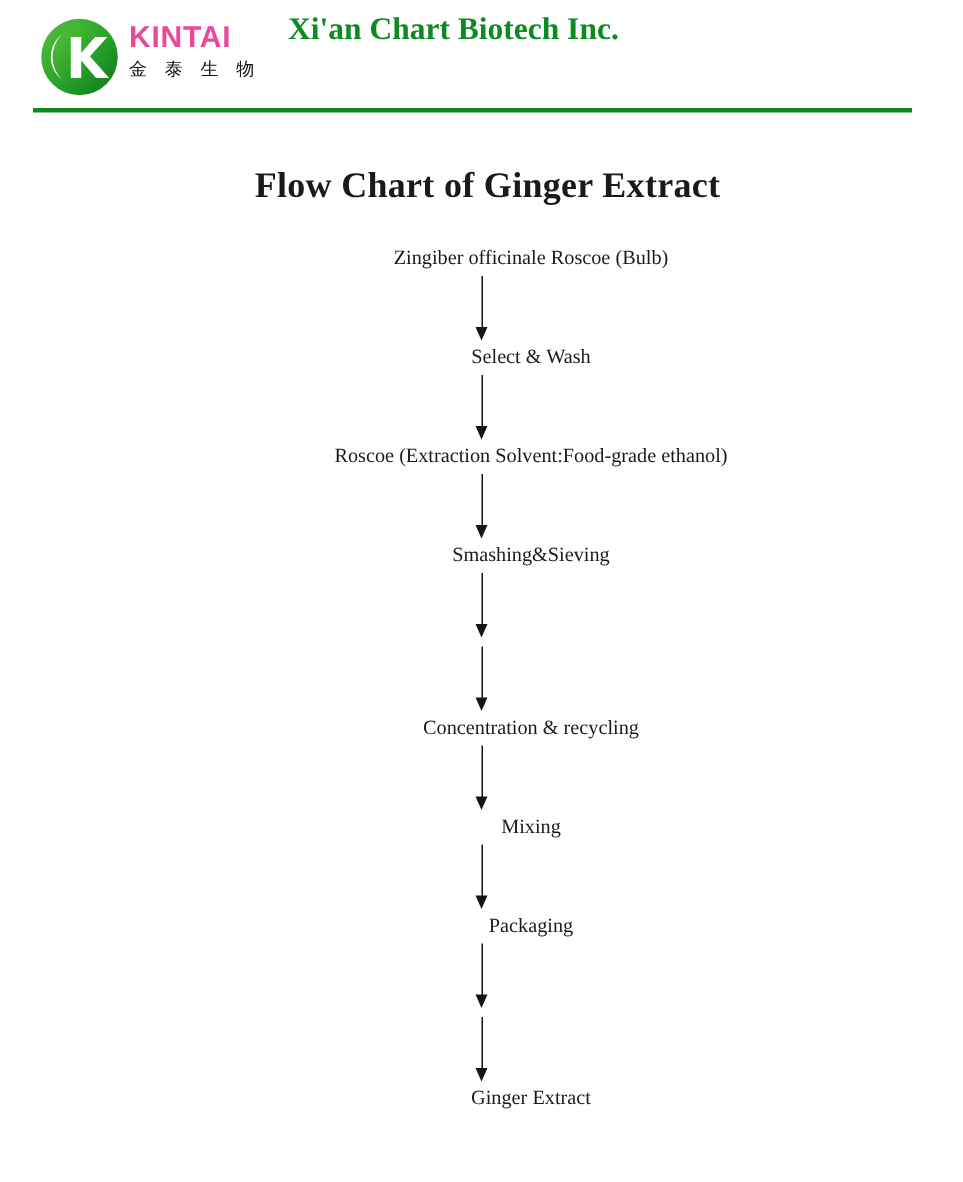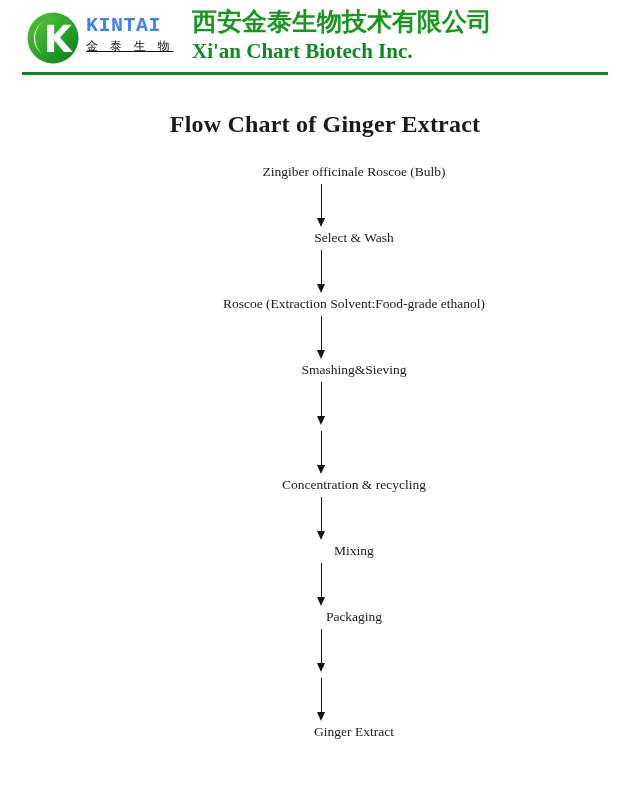--- a/index.html
+++ b/index.html
@@ -36,37 +36,36 @@
     width: 58px;
     height: 58px;
   }
   .logo-wordmark {
     position: absolute;
     left: 62px;
     top: 8px;
     width: 104px;
   }
   .logo-latin {
-    font-family: Liberation Mono, monospace;
+    font-family: Liberation Sans, sans-serif;
     font-weight: bold;
     font-size: 20px;
     letter-spacing: 0.5px;
-    color: #3b82f6;
+    color: #ec4899;
     line-height: 21px;
     white-space: nowrap;
   }
   .logo-cn {
     font-family: "DejaVu Sans", sans-serif;
     font-size: 12px;
     letter-spacing: 4px;
     color: #111111;
     line-height: 17px;
     margin-top: 2px;
     white-space: nowrap;
-    text-decoration: underline;
   }
   .company-names {
     position: absolute;
     left: 192px;
     top: 6px;
   }
   .company-cn {
     font-family: "DejaVu Sans", sans-serif;
     font-size: 25px;
     font-weight: bold;
@@ -168,21 +167,20 @@
       <circle cx="56" cy="50" r="37" fill="url(#gk)"></circle>
       <path d="M40 27 L52 27 L52 45 L68 27 L82 27 L62 49 L84 74 L69 74 L52 54 L52 74 L40 74 Z" fill="#ffffff"></path>
     </svg>
     <div class="logo-wordmark">
       <div class="logo-latin">KINTAI</div>
       <div class="logo-cn">金 泰 生 物</div>
     </div>
   </div>
 
   <div class="company-names">
-    <div class="company-cn">西安金泰生物技术有限公司</div>
     <div class="company-en">Xi'an Chart Biotech Inc.</div>
   </div>
 
   <div class="header-rule"></div>
 </div>
 
 <h1 class="chart-title">Flow Chart of Ginger Extract</h1>
 
 <div class="flow-chart" id="flow-chart">
     <div class="flow-step">Zingiber officinale Roscoe (Bulb)</div>

